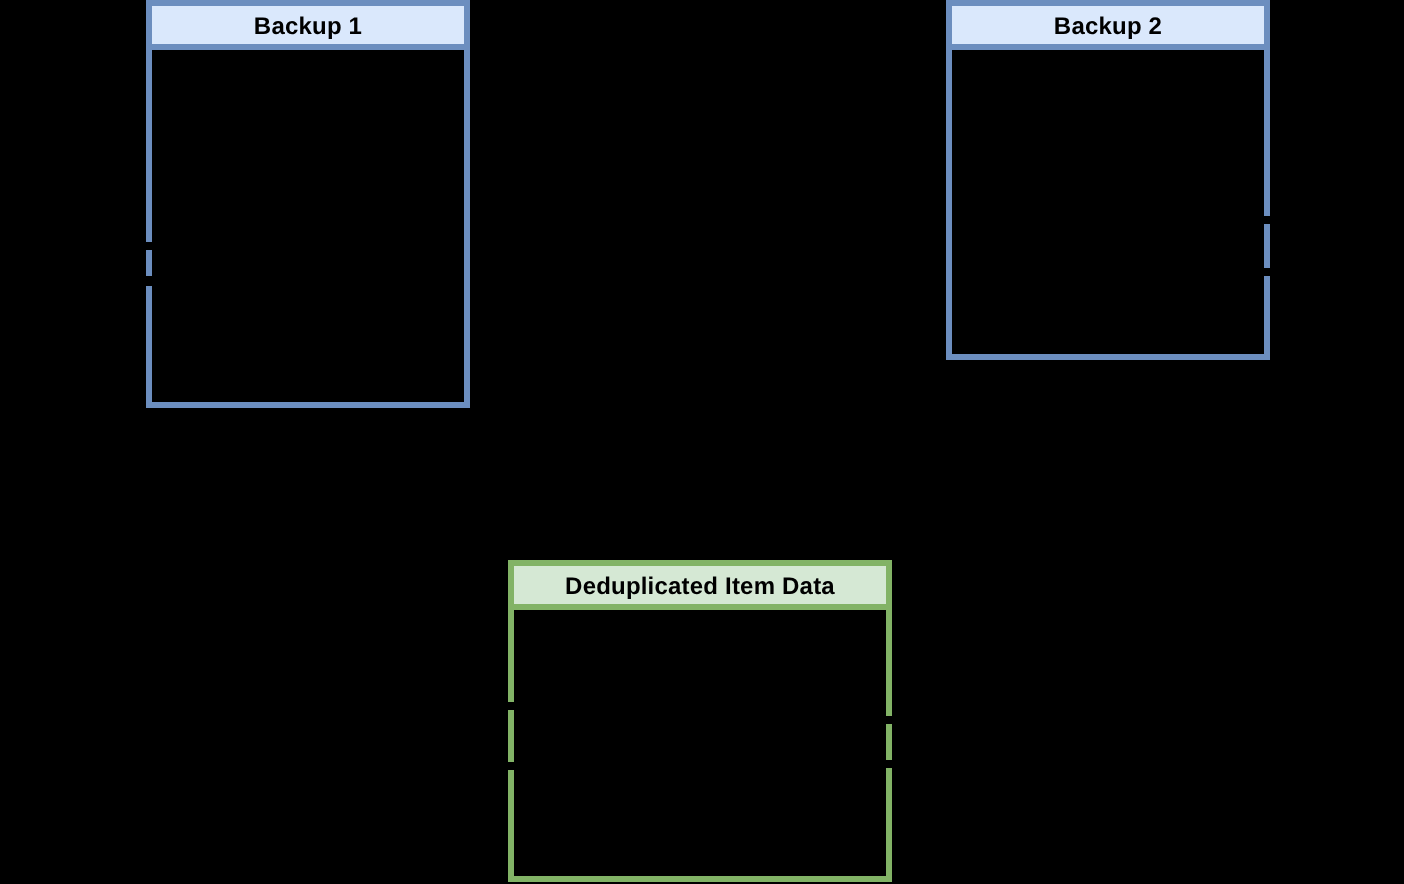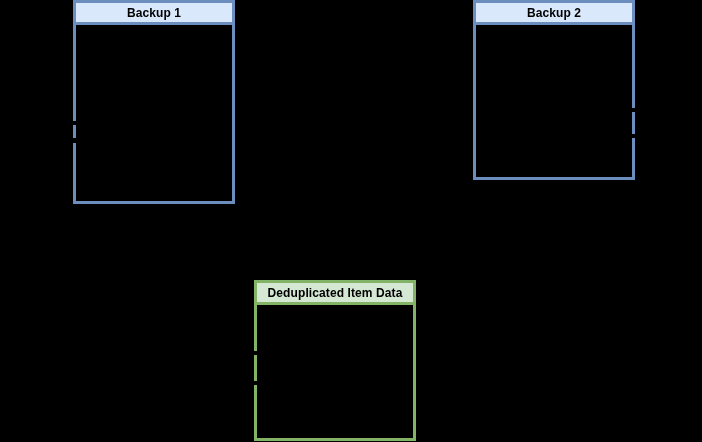--- a/index.html
+++ b/index.html
@@ -46,21 +46,21 @@
     flex: 1 1 auto;
     background: #000000;
   }
   .stub {
     position: absolute;
     background: #000000;
   }
   
   #backup1 { left: 73px;  top: 0px;   width: 162px; height: 204px; }
   #backup2 { left: 473px; top: 0px;   width: 162px; height: 180px; }
-  #dedup   { left: 254px; top: 280px; width: 162px; height: 161px; }
+  #dedup   { left: 254px; top: 280px; width: 192px; height: 161px; }
 
   #stub-b1-a { left: 71px;  top: 121px; width: 7px; height: 4px; }
   #stub-b1-b { left: 71px;  top: 138px; width: 7px; height: 5px; }
   #stub-b2-a { left: 630px; top: 108px; width: 7px; height: 4px; }
   #stub-b2-b { left: 630px; top: 134px; width: 7px; height: 4px; }
   #stub-g-la { left: 252px; top: 351px; width: 7px; height: 4px; }
   #stub-g-lb { left: 252px; top: 381px; width: 7px; height: 4px; }
   #stub-g-ra { left: 442px; top: 358px; width: 7px; height: 4px; }
   #stub-g-rb { left: 442px; top: 380px; width: 7px; height: 4px; }
 </style>

